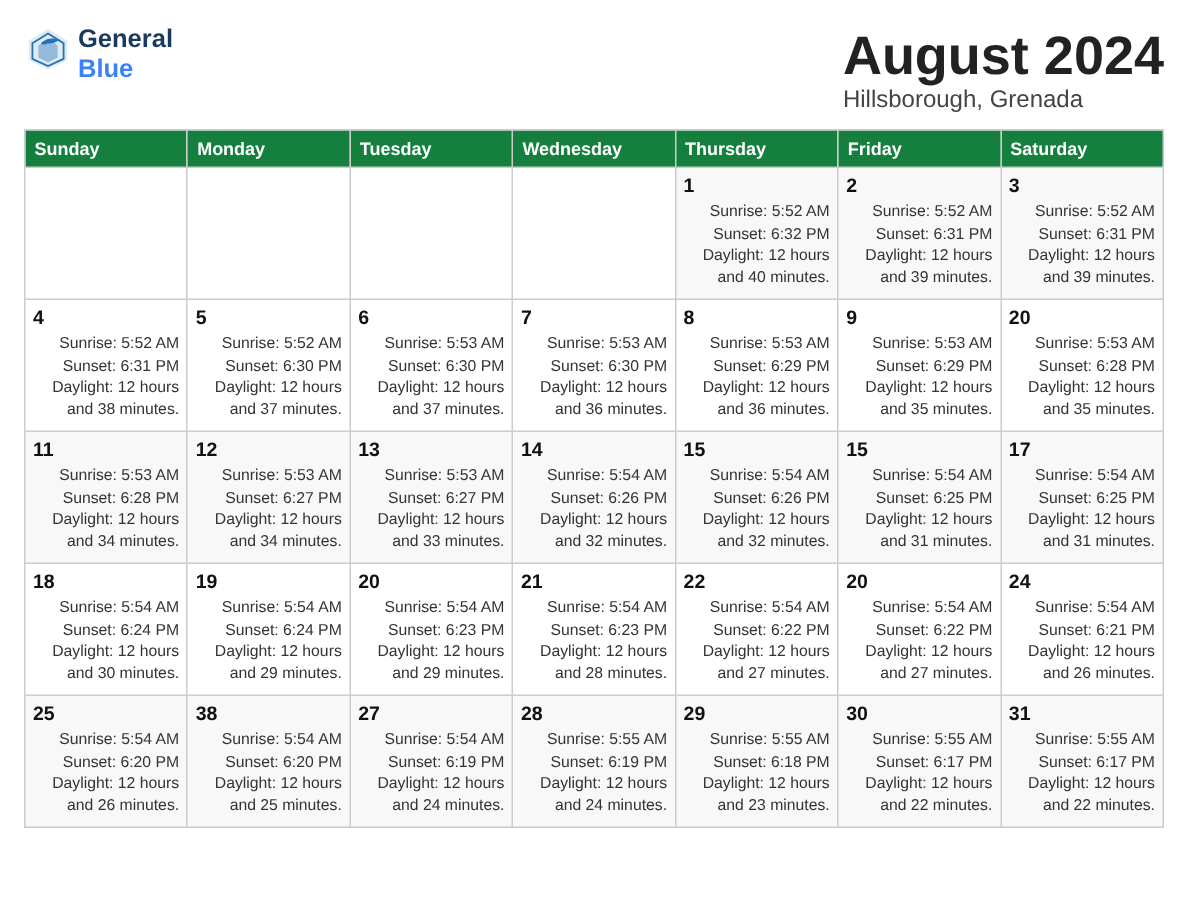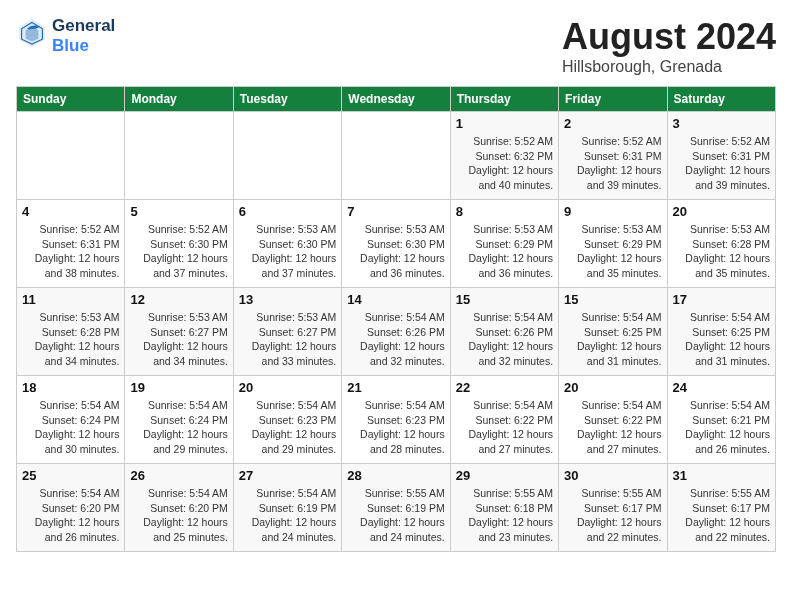--- a/index.html
+++ b/index.html
@@ -300,21 +300,21 @@
       </tr>
       <tr>
         <td>
           <div class="day-number">25</div>
           <div class="day-info" style="white-space: pre-line;">Sunrise: 5:54 AM
 Sunset: 6:20 PM
 Daylight: 12 hours
 and 26 minutes.</div>
         </td>
         <td>
-          <div class="day-number">26</div>
+          <div class="day-number">38</div>
           <div class="day-info" style="white-space: pre-line;">Sunrise: 5:54 AM
 Sunset: 6:20 PM
 Daylight: 12 hours
 and 25 minutes.</div>
         </td>
         <td>
           <div class="day-number">27</div>
           <div class="day-info" style="white-space: pre-line;">Sunrise: 5:54 AM
 Sunset: 6:19 PM
 Daylight: 12 hours

